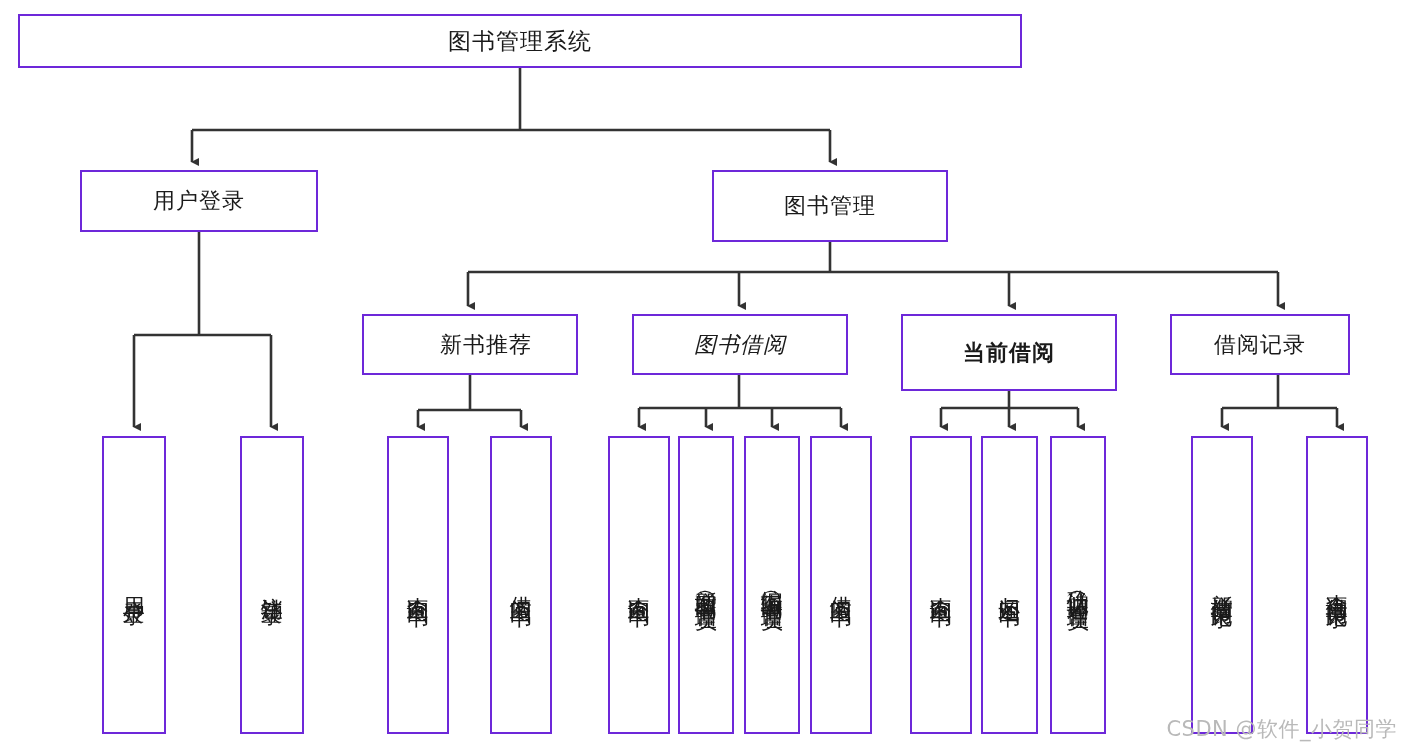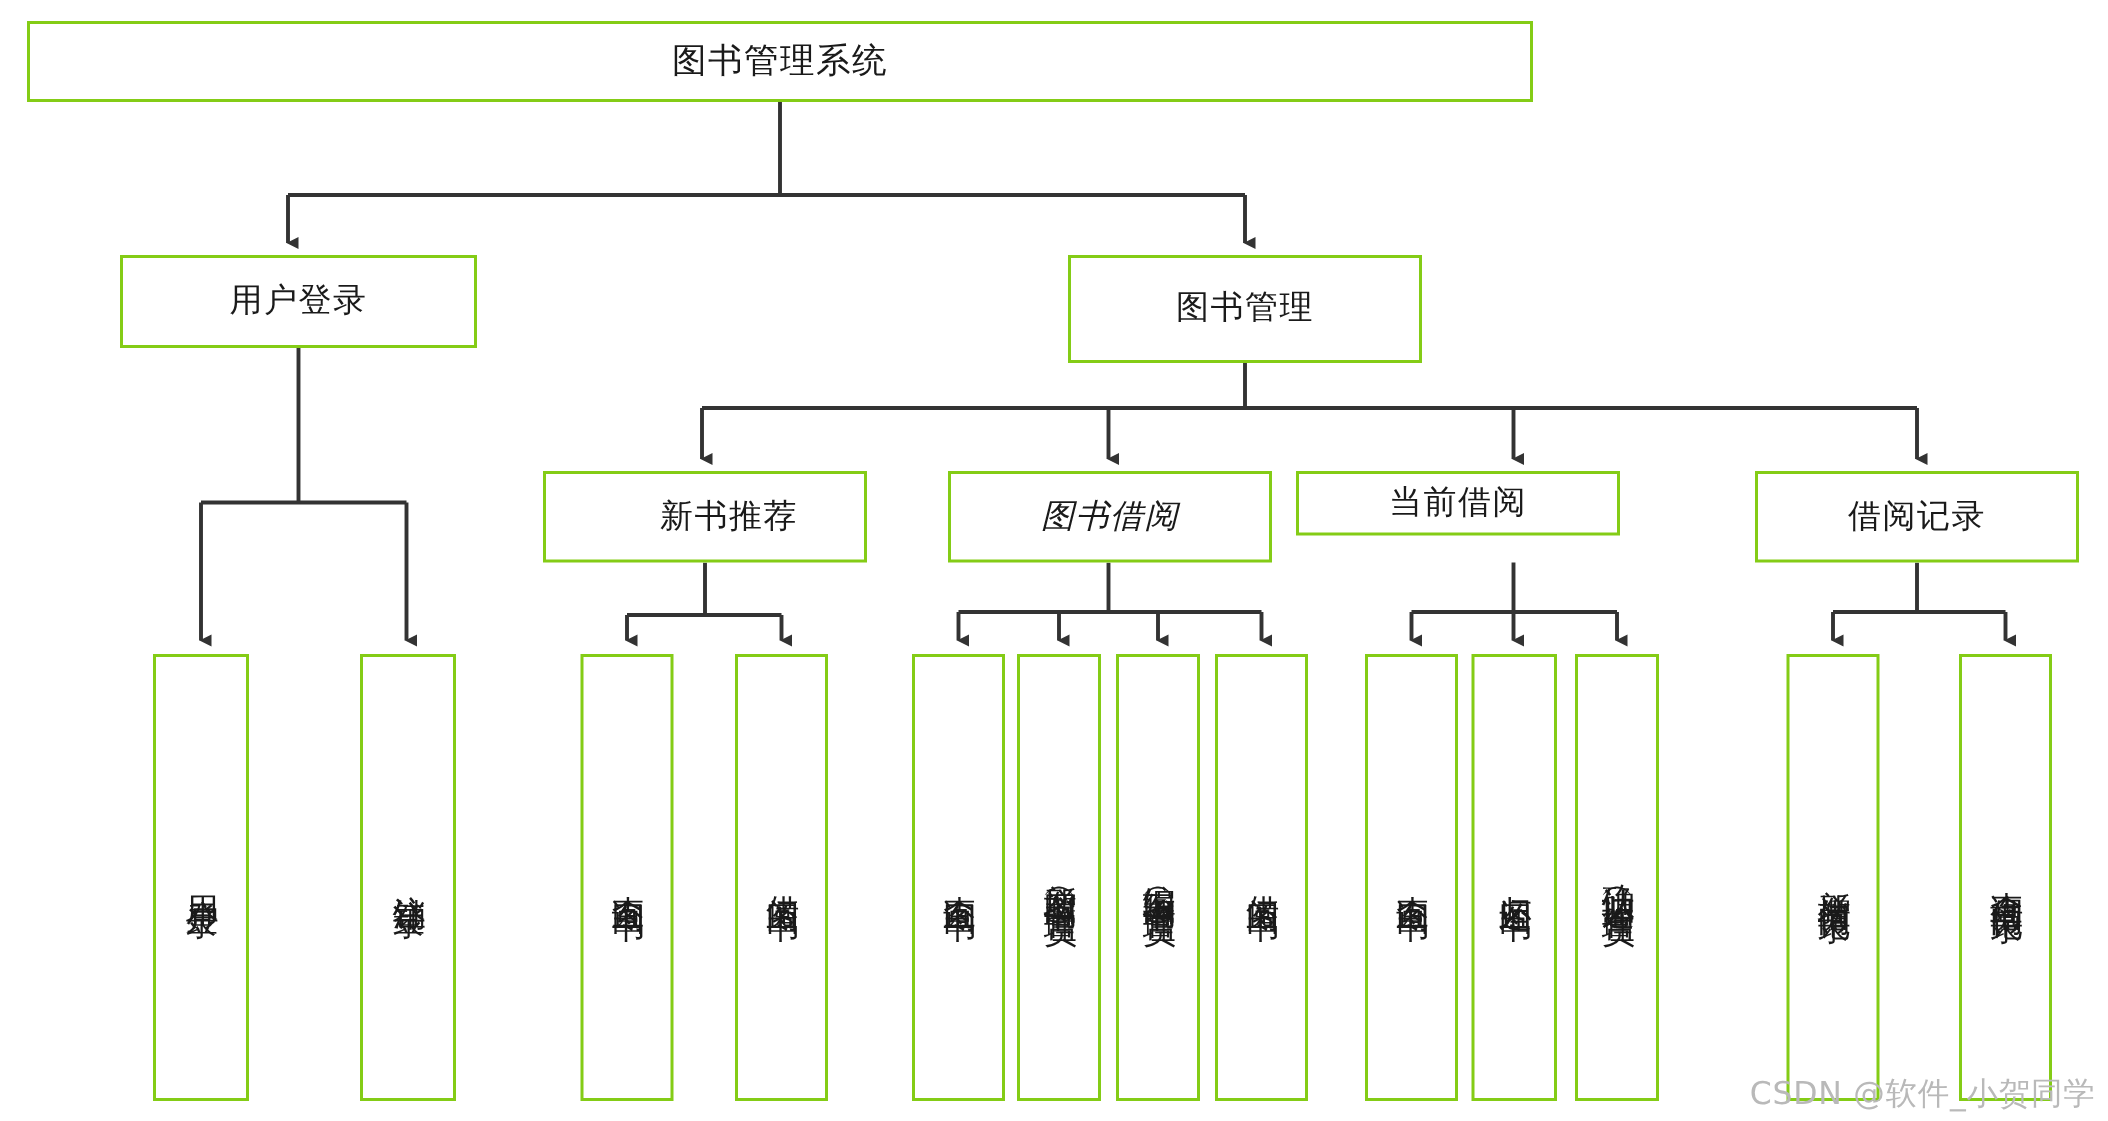--- a/index.html
+++ b/index.html
@@ -21,21 +21,21 @@
   #diagram-svg {
     position: absolute;
     left: 0;
     top: 0;
     width: 1405px;
     height: 747px;
   }
   .node {
     position: absolute;
     box-sizing: border-box;
-    border: 2px solid #84cc16;
+    border: 2px solid #6d28d9;
     background: #ffffff;
     color: #1a1a1a;
     display: flex;
     align-items: center;
     justify-content: center;
     text-align: center;
     z-index: 2;
   }
   .node.horiz {
     font-size: 22px;
@@ -138,24 +138,24 @@
   <div class="node horiz" style="left:712px; top:170px; width:236px; height:72px;">
     <span class="node-label">图书管理</span>
   </div>
 
   <div class="node horiz" style="left:362px; top:314px; width:216px; height:61px;padding-left:32px;">
     <span class="node-label">新书推荐</span>
   </div>
   <div class="node horiz" style="left:632px; top:314px; width:216px; height:61px;font-style:italic;">
     <span class="node-label">图书借阅</span>
   </div>
-  <div class="node horiz" style="left:864px; top:314px; width:216px; height:43px;">
+  <div class="node horiz" style="left:901px; top:314px; width:216px; height:77px;font-weight:bold;">
     <span class="node-label">当前借阅</span>
   </div>
-  <div class="node horiz" style="left:1170px; top:314px; width:216px; height:61px;">
+  <div class="node horiz" style="left:1170px; top:314px; width:180px; height:61px;">
     <span class="node-label">借阅记录</span>
   </div>
 
   <div class="node vert" style="left:102px; top:436px; width:64px; height:298px;">
     <span class="node-label">用户登录</span>
   </div>
   <div class="node vert" style="left:240px; top:436px; width:64px; height:298px;">
     <span class="node-label">注销登录</span>
   </div>
 

